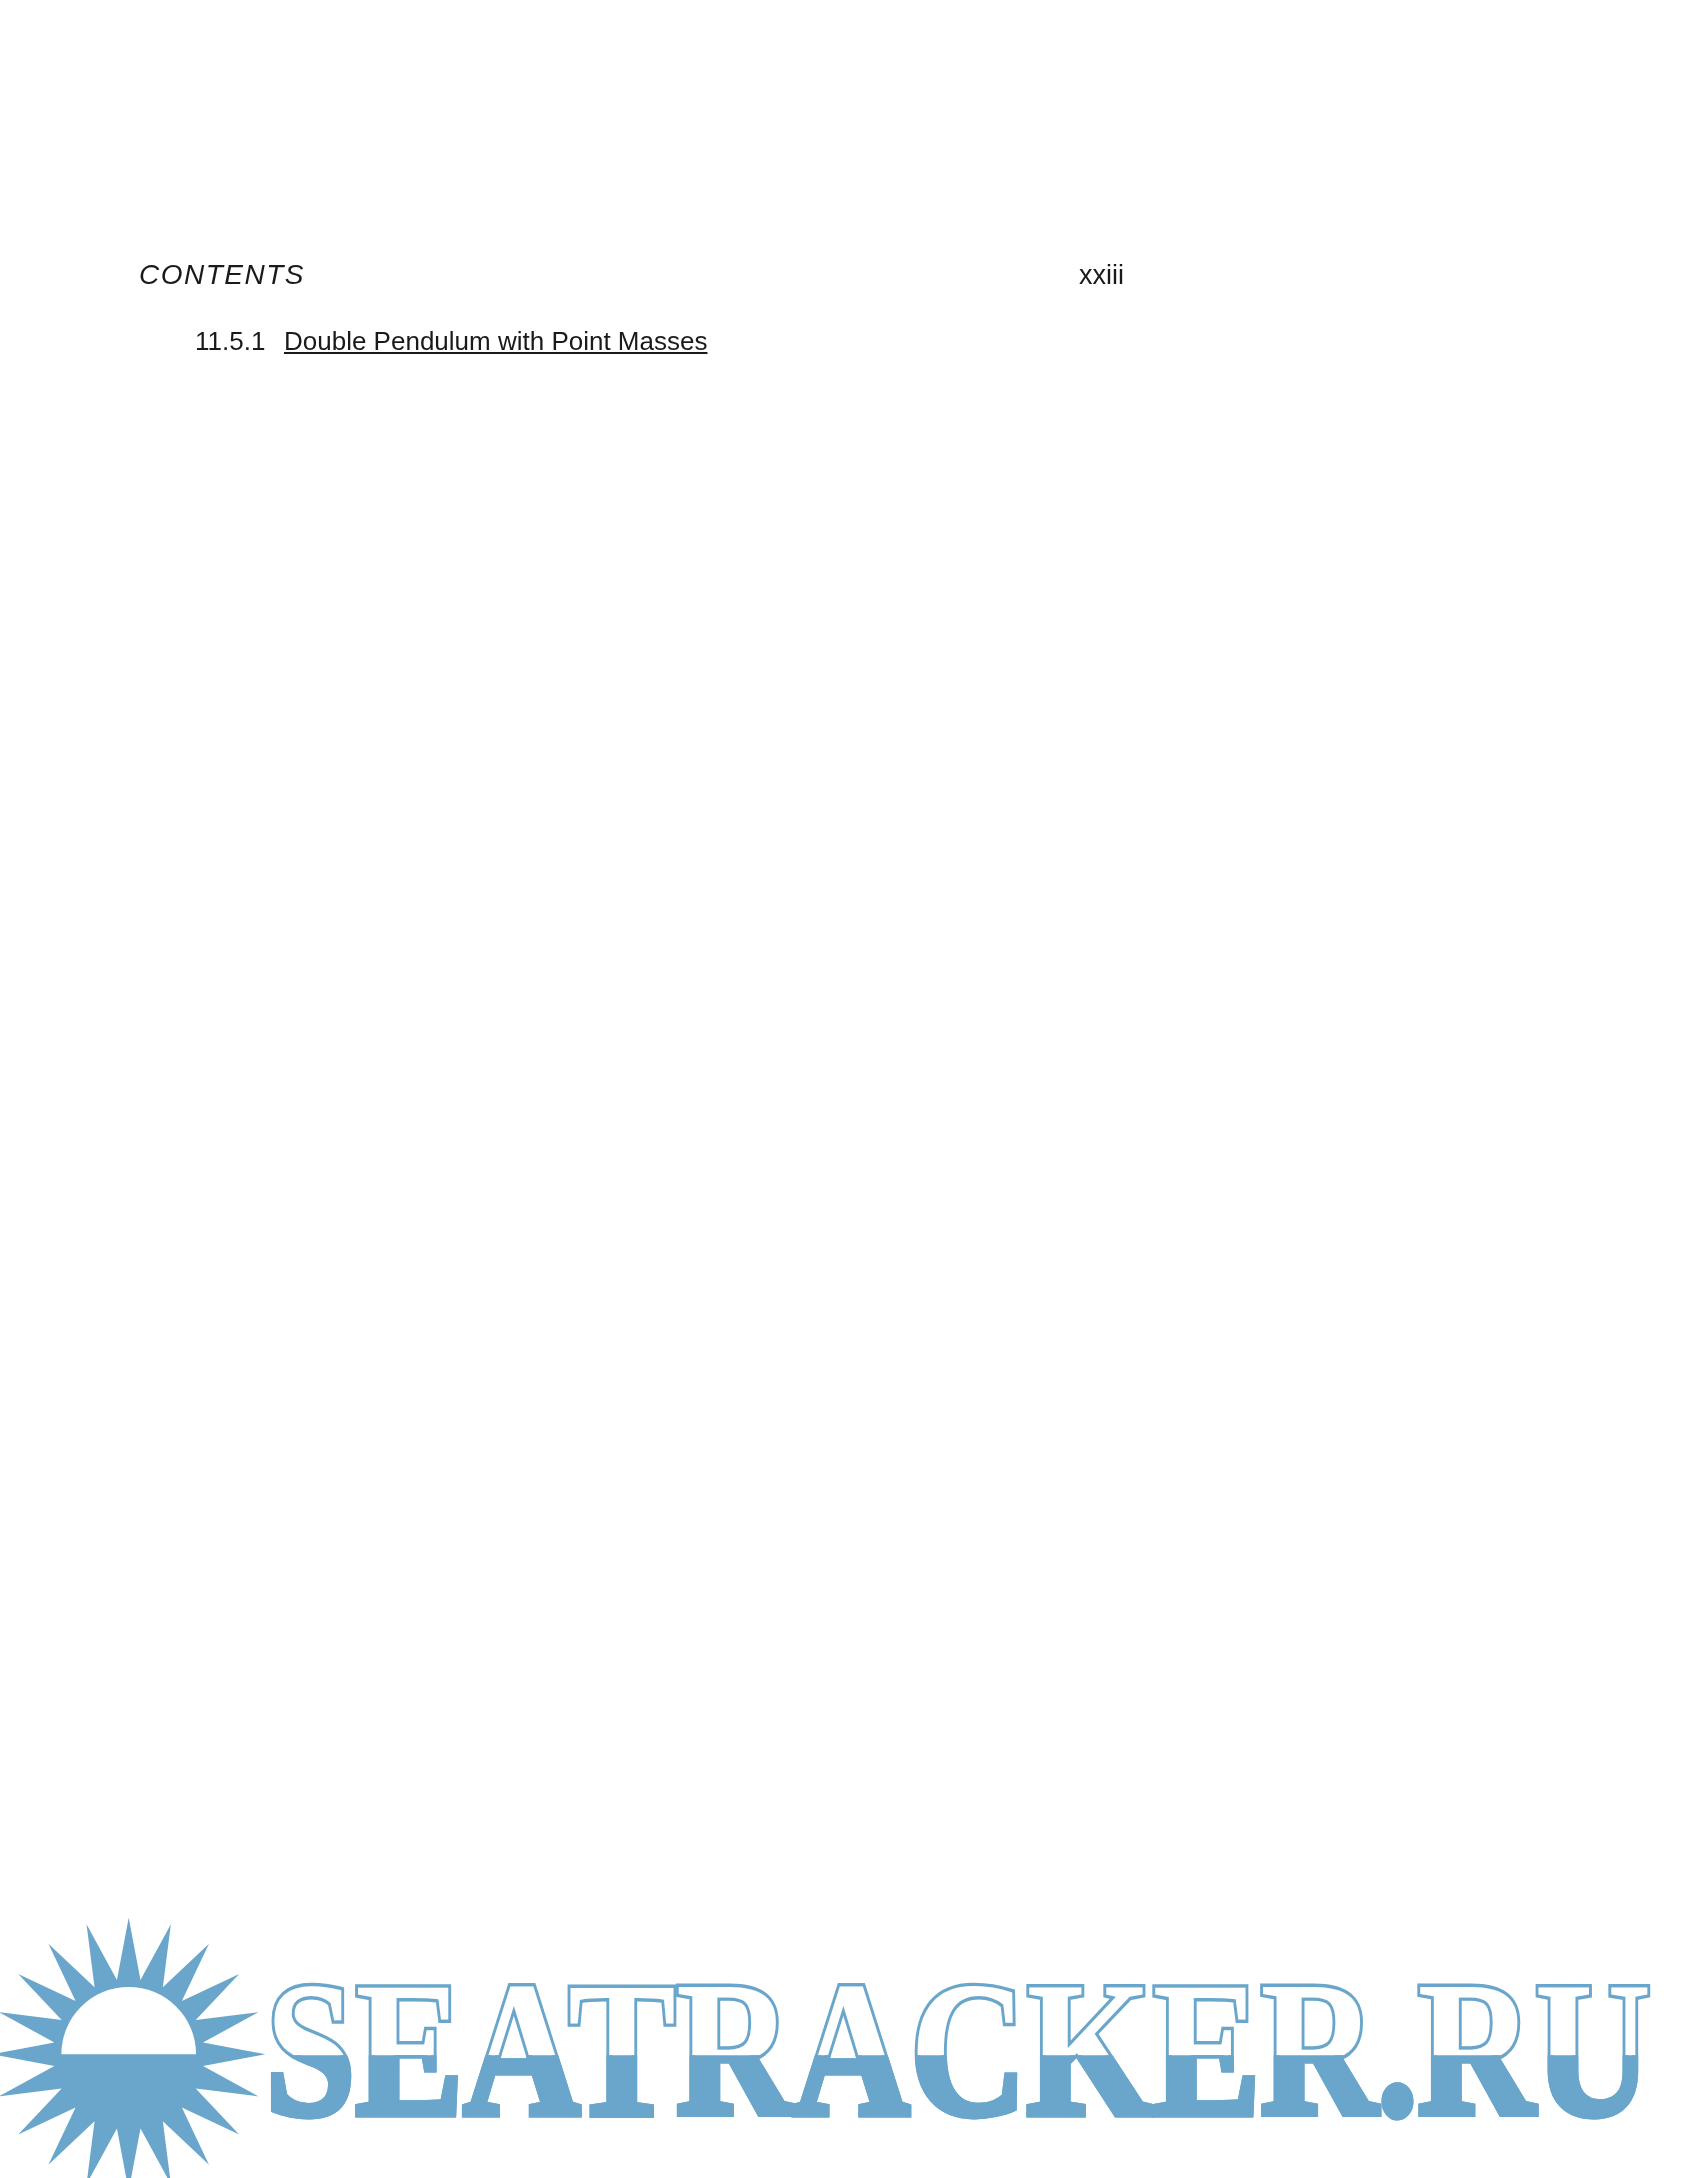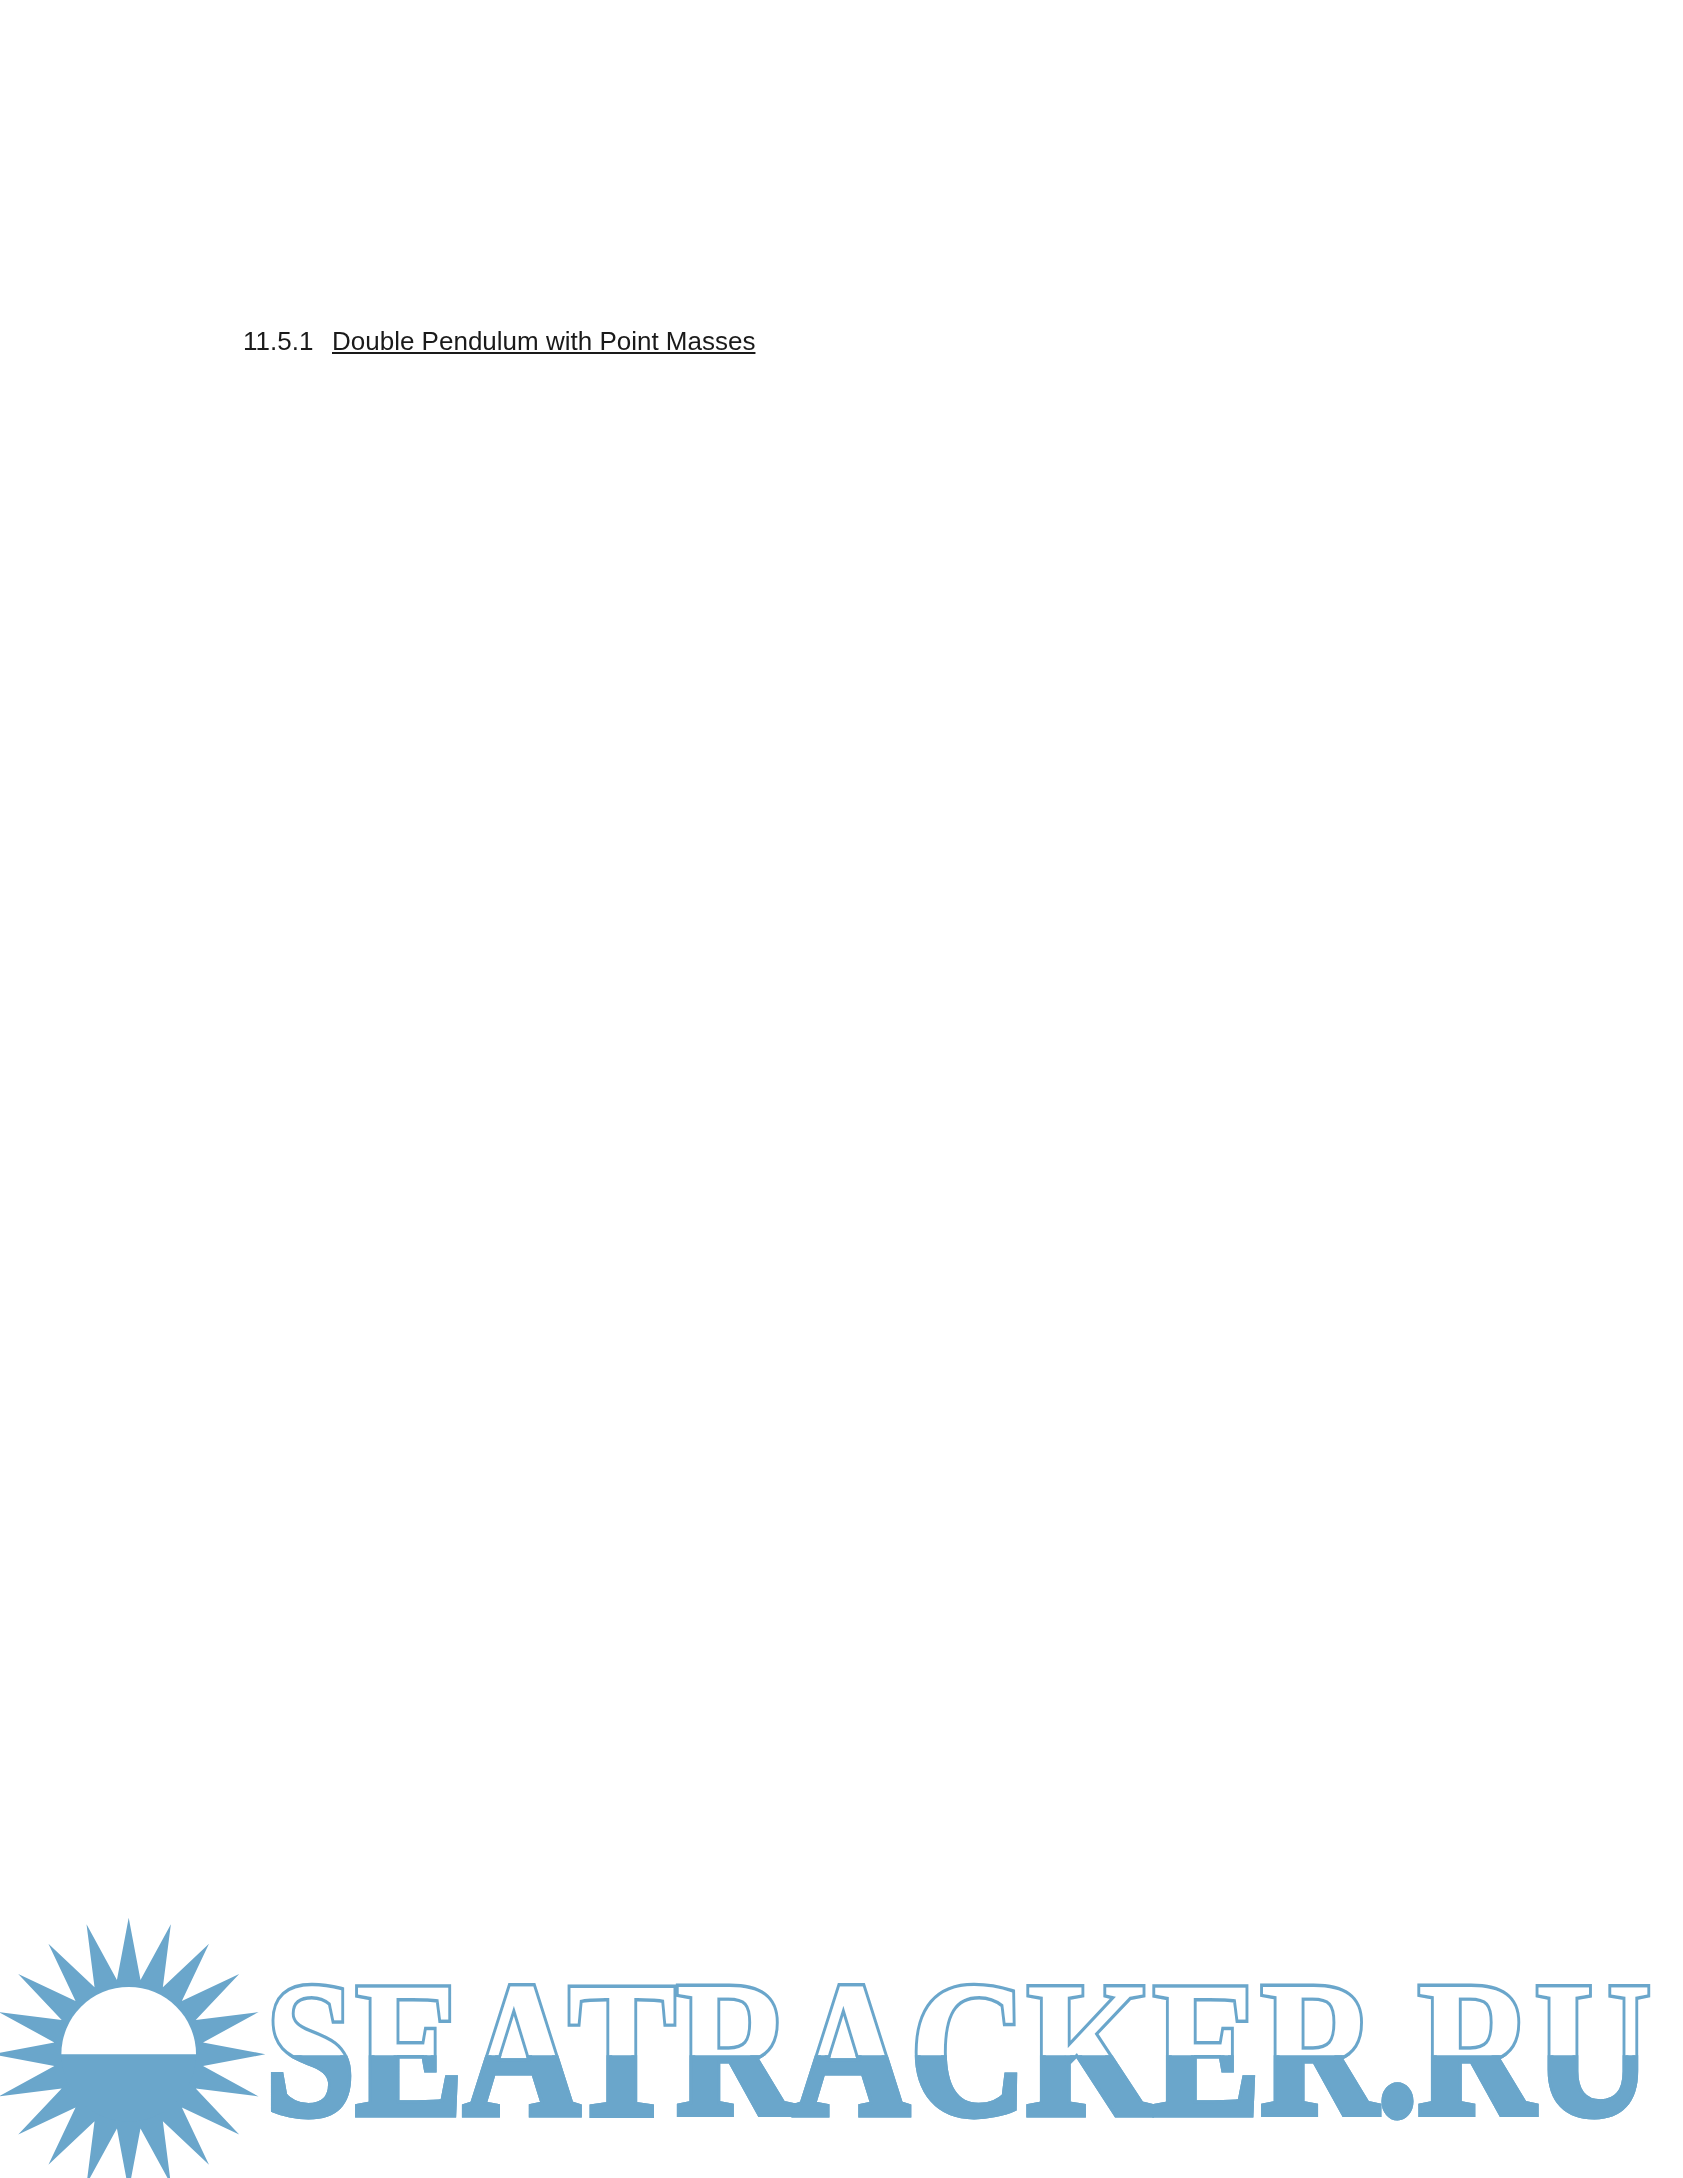--- a/index.html
+++ b/index.html
@@ -33,21 +33,21 @@
   }
   .row {
     display:flex;
     align-items:baseline;
     font-size:26px;
     line-height:33px;
     white-space:nowrap;
   }
   .row .num { flex:none; }
   .row .title { flex:none; min-width:0;text-decoration:underline; }
-  .lvl-subsection .num { margin-left:104px; width:89px;  }
+  .lvl-subsection .num { margin-left:56px; width:89px;  }
   .leader {
     flex:1 1 auto;
     min-width:0;
     align-self:stretch;
     margin-left:10px;
     margin-right:14px;
     background-image:radial-gradient(circle, #1a1a1a 1.8px, transparent 2.4px);
     background-size:26px 6px;
     background-repeat:repeat-x;
     background-position:right 0px bottom 7px;
@@ -57,20 +57,24 @@
     position:absolute;
     left:0; top:1881px;
     width:1683px; height:297px;
   }
 </style>
 </head>
 <body>
 
 <div class="page">
 
+  <div class="header">
+    <span class="doc-title">CONTENTS</span>
+    <span class="folio">xxiii</span>
+  </div>
 
   <div class="toc">
       <div class="row lvl-subsection">
         <span class="num">11.5.1</span>
         <span class="title">Double Pendulum with Point Masses</span>
         <span class="leader"></span>
         <span class="page">150</span>
       </div>
     </div>
 

